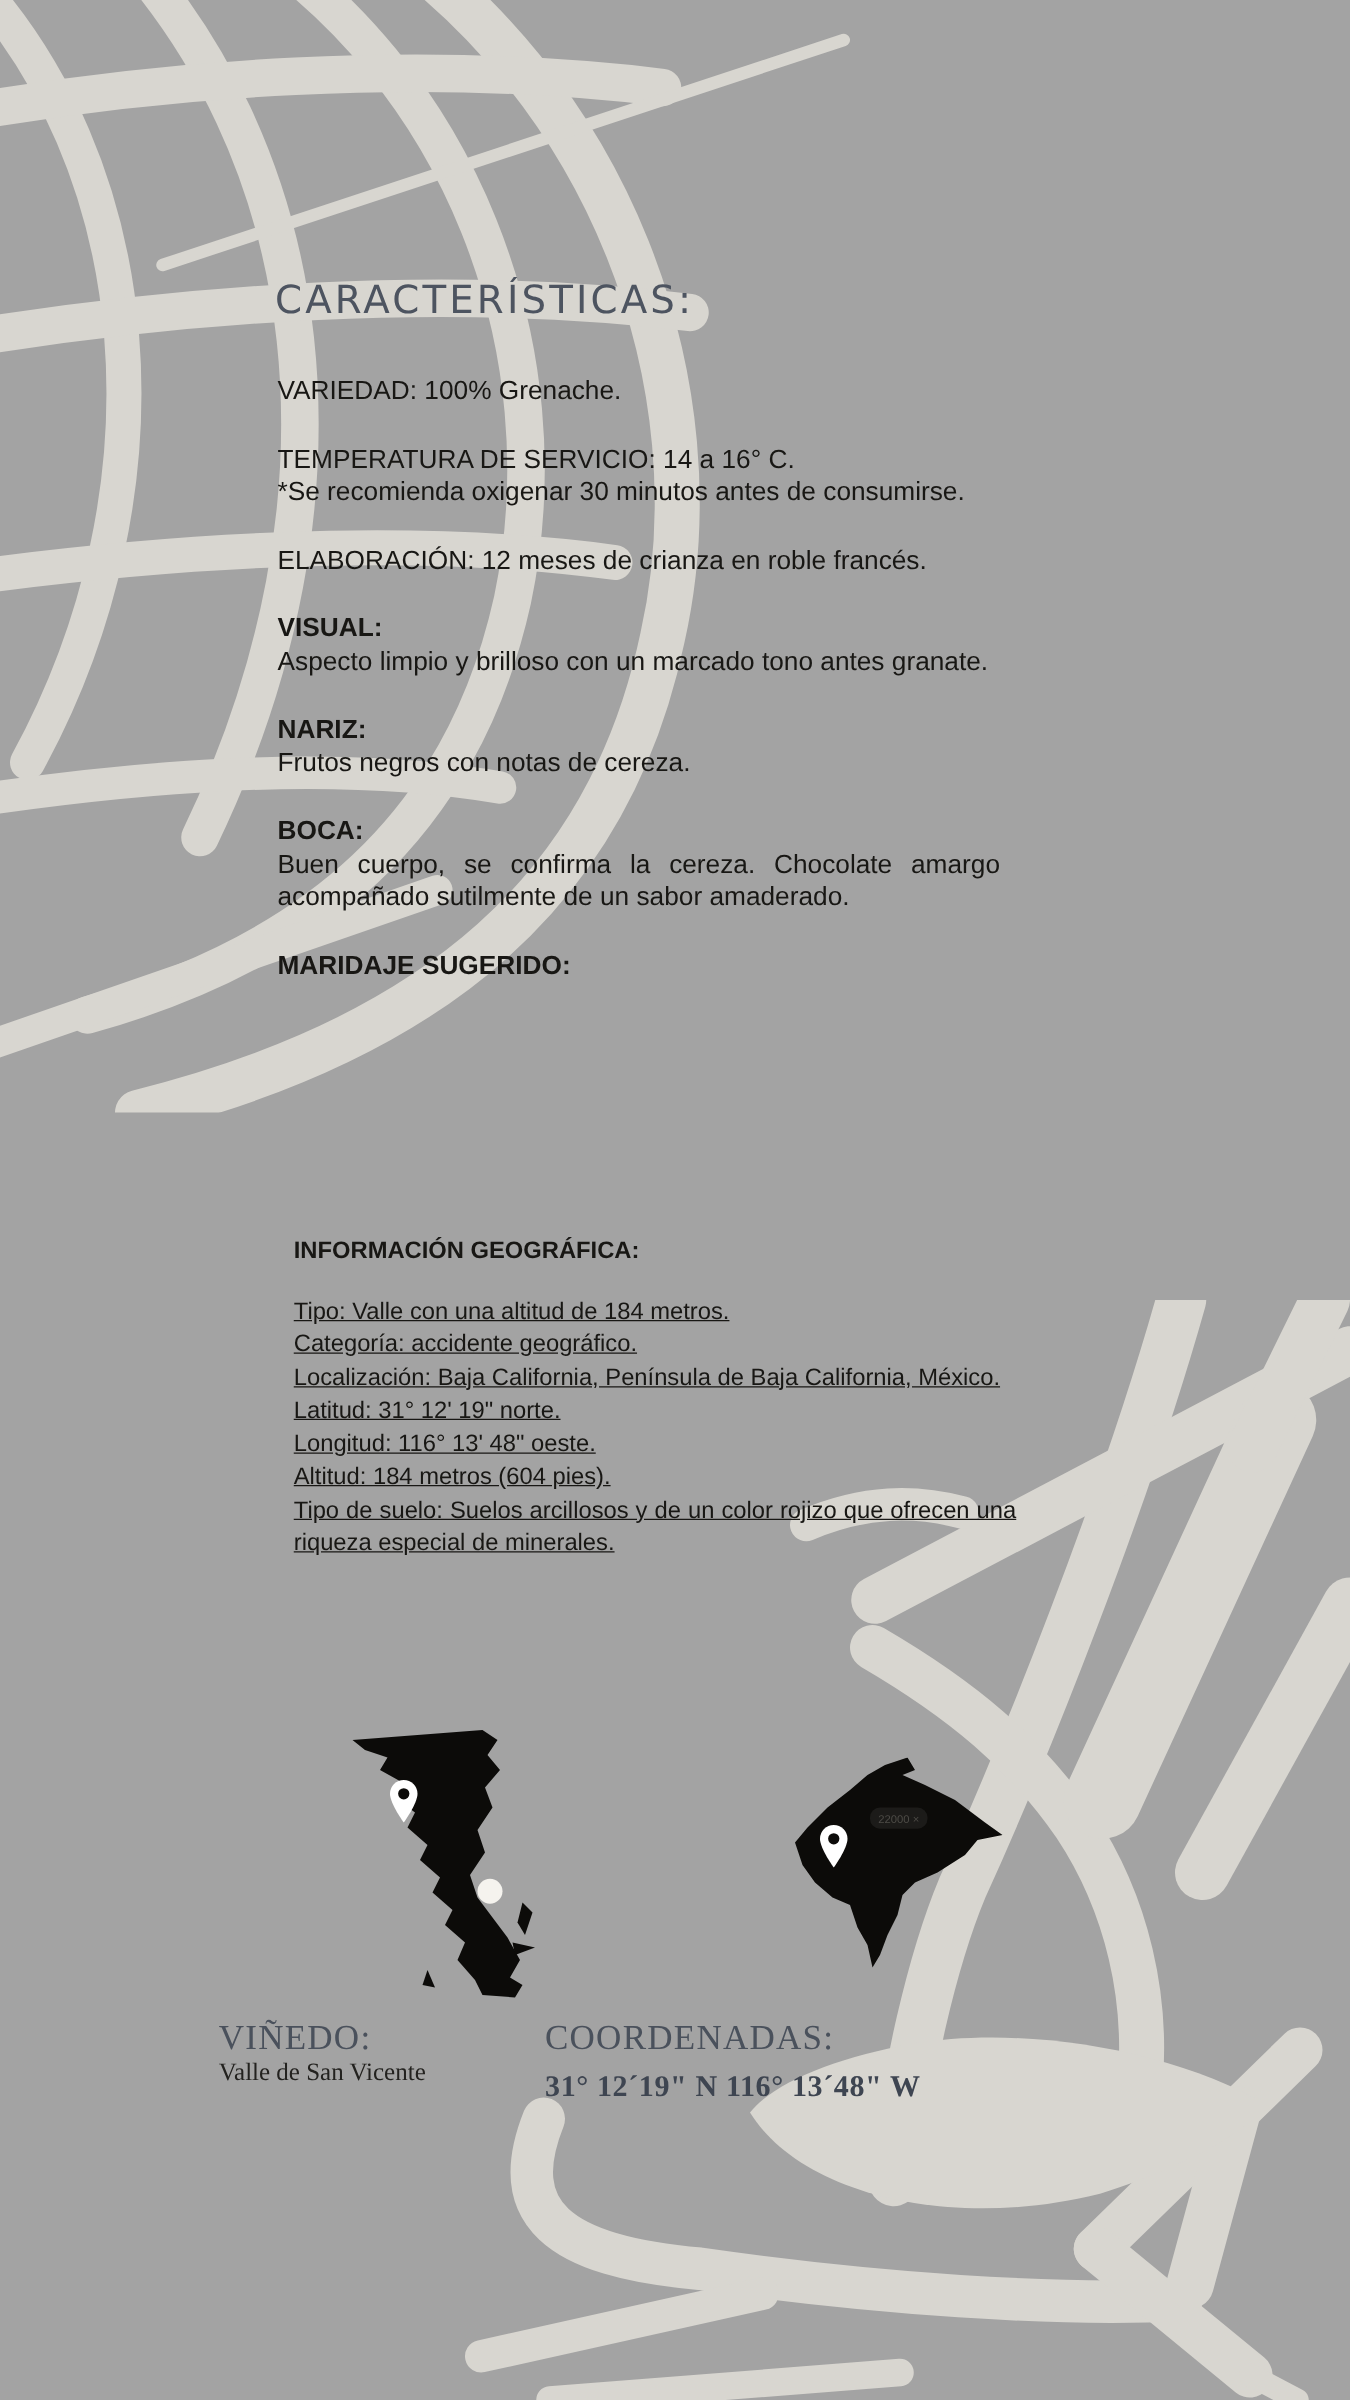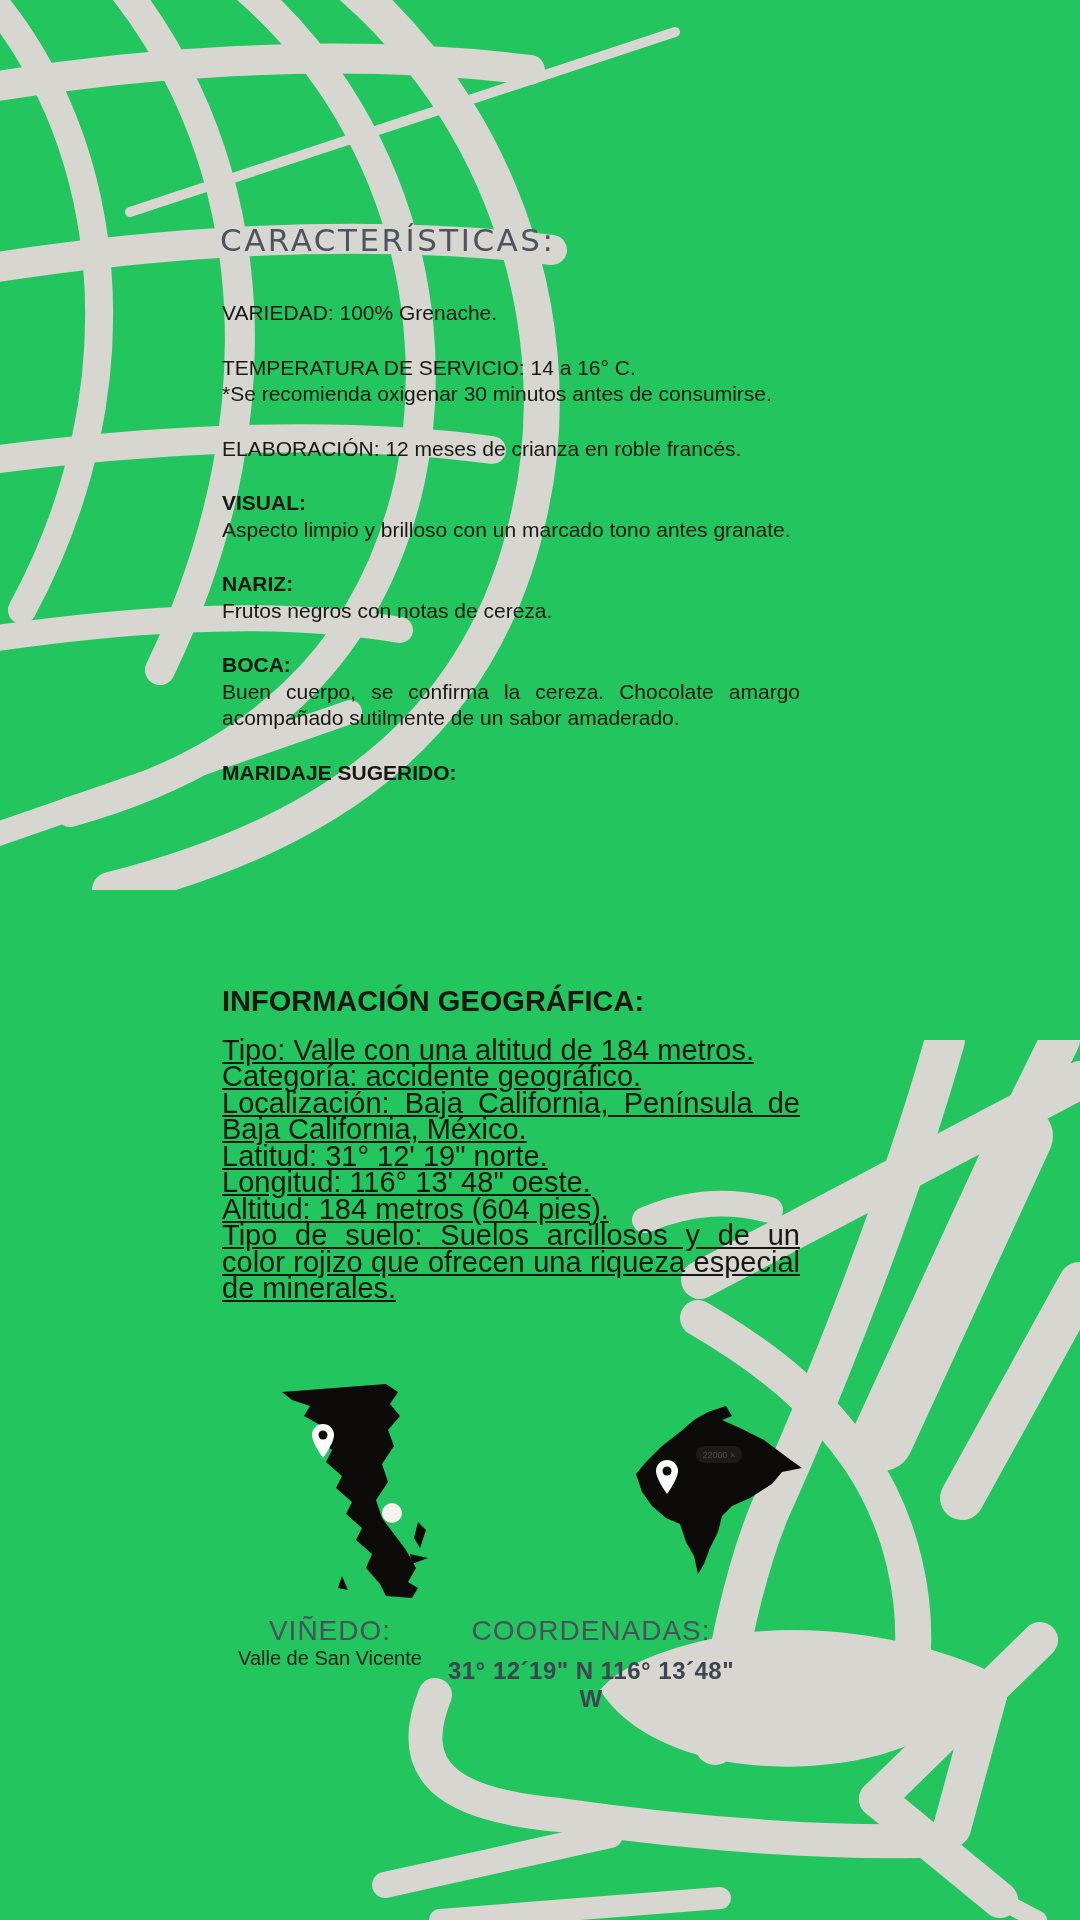--- a/index.html
+++ b/index.html
@@ -1,46 +1,46 @@
 <!DOCTYPE html>
 <html><head>
 <meta charset="utf-8">
 <style>
   html,body{margin:0;padding:0;background:#e8e6e1;}
   .canvas{
     position:relative;width:1080px;height:1920px;margin:0 auto;
-    background:#22c55e;overflow:hidden;
+    background:#a3a3a3;overflow:hidden;
     font-family:"Liberation Sans",sans-serif;color:#181714;
   }
   .decor{position:absolute;pointer-events:none;}
   .decor-tl{left:-70px;top:-50px;}
   .decor-br{left:300px;top:1040px;}
   .title{
     position:absolute;left:220px;top:222px;margin:0;
     font-family:"DejaVu Sans",sans-serif;font-weight:400;
     font-size:31px;letter-spacing:2.5px;color:#4D5460;
   }
   .content{position:absolute;left:222px;top:300px;width:578px;
     font-size:21px;line-height:26.5px;}
   .section{margin:0 0 28px 0;}
   .section:last-child{margin-bottom:0;}
   .sec-line{margin:0;}
   .sec-line b{font-weight:400;}
   .sec-label{font-weight:700;}
   .sec-body{margin:0;}
   .just{text-align:justify;}
-  .geo{position:absolute;left:222px;top:988px;width:578px;
-    font-size:29px;line-height:26.5px;}
+  .geo{position:absolute;left:235px;top:988px;width:578px;
+    font-size:19px;line-height:26.5px;}
   .geo-label{font-weight:700;margin-bottom:22px;}
   .geo-line{margin:0;text-decoration:underline;}
   .map{position:absolute;}
   .map-left{left:268px;top:1382px;}
   .map-right{left:622px;top:1406px;}
-  .caption{position:absolute;width:310px;text-align:center;
-    font-family:Liberation Sans, sans-serif;}
+  .caption{position:absolute;width:310px;text-align:left;
+    font-family:Liberation Serif, serif;}
   .caption-left{left:175px;top:1615px;}
   .caption-right{left:436px;top:1615px;}
   .cap-head{font-size:28px;color:#4A515C;letter-spacing:1px;}
   .cap-name{font-size:20px;color:#23221F;margin-top:0;}
   .cap-coords{font-size:24px;font-weight:700;color:#3E4551;margin-top:10px;letter-spacing:.5px;}
 </style>
 </head>
 <body>
 
 <div class="canvas">

